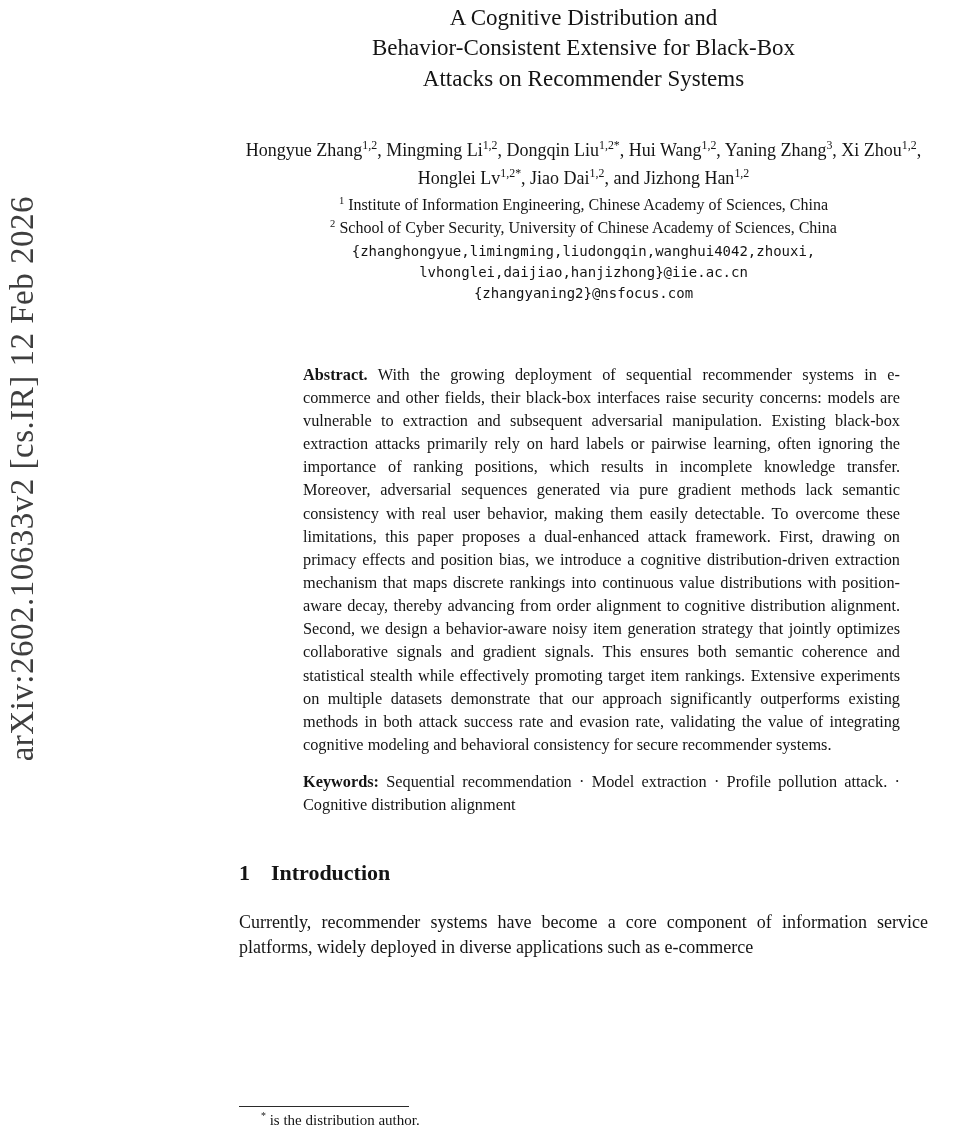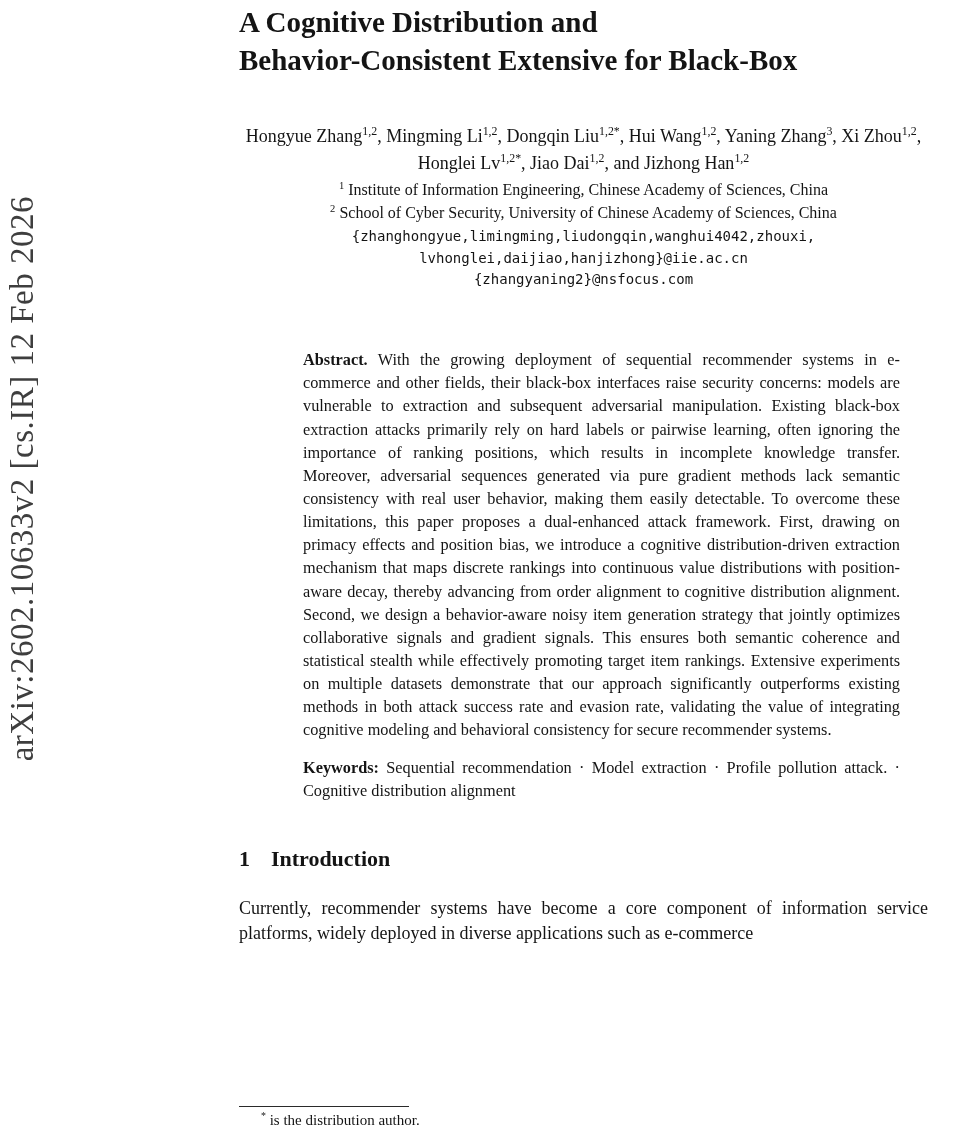--- a/index.html
+++ b/index.html
@@ -16,21 +16,21 @@
     left: 4px;
     top: 196px;
     writing-mode: vertical-rl;
     transform: rotate(180deg);
     font-size: 33px;
     color: #3e3e3e;
     white-space: nowrap;
     letter-spacing: 0.5px;
   }
   .content { position: absolute; left: 239px; top: 0; width: 689px; }
-  .title { margin: 0; padding-top: 3px; font-size: 29px; font-weight: bold; line-height: 1.32; }
+  .title { margin: 0; padding-top: 3px; font-size: 23px; font-weight: normal; text-align: center; line-height: 1.32; }
   .title-line { display: block; }
   sup { font-size: 66%; line-height: 0; vertical-align: super; }
   .authors { margin-top: 43px; font-size: 18px; text-align: center; line-height: 1.55; }
   .affiliations { font-size: 16px; text-align: center; line-height: 1.44; }
   .emails {
     font-family: "DejaVu Sans Mono", "Liberation Mono", monospace;
     font-size: 14px; text-align: center; line-height: 1.52; margin-top: 2px;
   }
   .abstract {
     margin: 58px 28px 0 64px;
@@ -52,20 +52,21 @@
 </head>
 <body>
 
 <div class="watermark">arXiv:2602.10633v2  [cs.IR]  12 Feb 2026</div>
 
 <div class="content">
 
   <h1 class="title">
       <span class="title-line">A Cognitive Distribution and</span>
       <span class="title-line">Behavior-Consistent Extensive for Black-Box</span>
+      <span class="title-line">Attacks on Recommender Systems</span>
     </h1>
 
   <div class="authors"><span>Hongyue Zhang</span><sup>1,2</sup>, <span>Mingming Li</span><sup>1,2</sup>, <span>Dongqin Liu</span><sup>1,2*</sup>, <span>Hui Wang</span><sup>1,2</sup>, <span>Yaning Zhang</span><sup>3</sup>, <span>Xi Zhou</span><sup>1,2</sup>, <span>Honglei Lv</span><sup>1,2*</sup>, <span>Jiao Dai</span><sup>1,2</sup>, and <span>Jizhong Han</span><sup>1,2</sup></div>
 
   <div class="affiliations">
       <div><sup>1</sup><span> Institute of Information Engineering, Chinese Academy of Sciences, China</span></div>
       <div><sup>2</sup><span> School of Cyber Security, University of Chinese Academy of Sciences, China</span></div>
     </div>
 
   <div class="emails">

